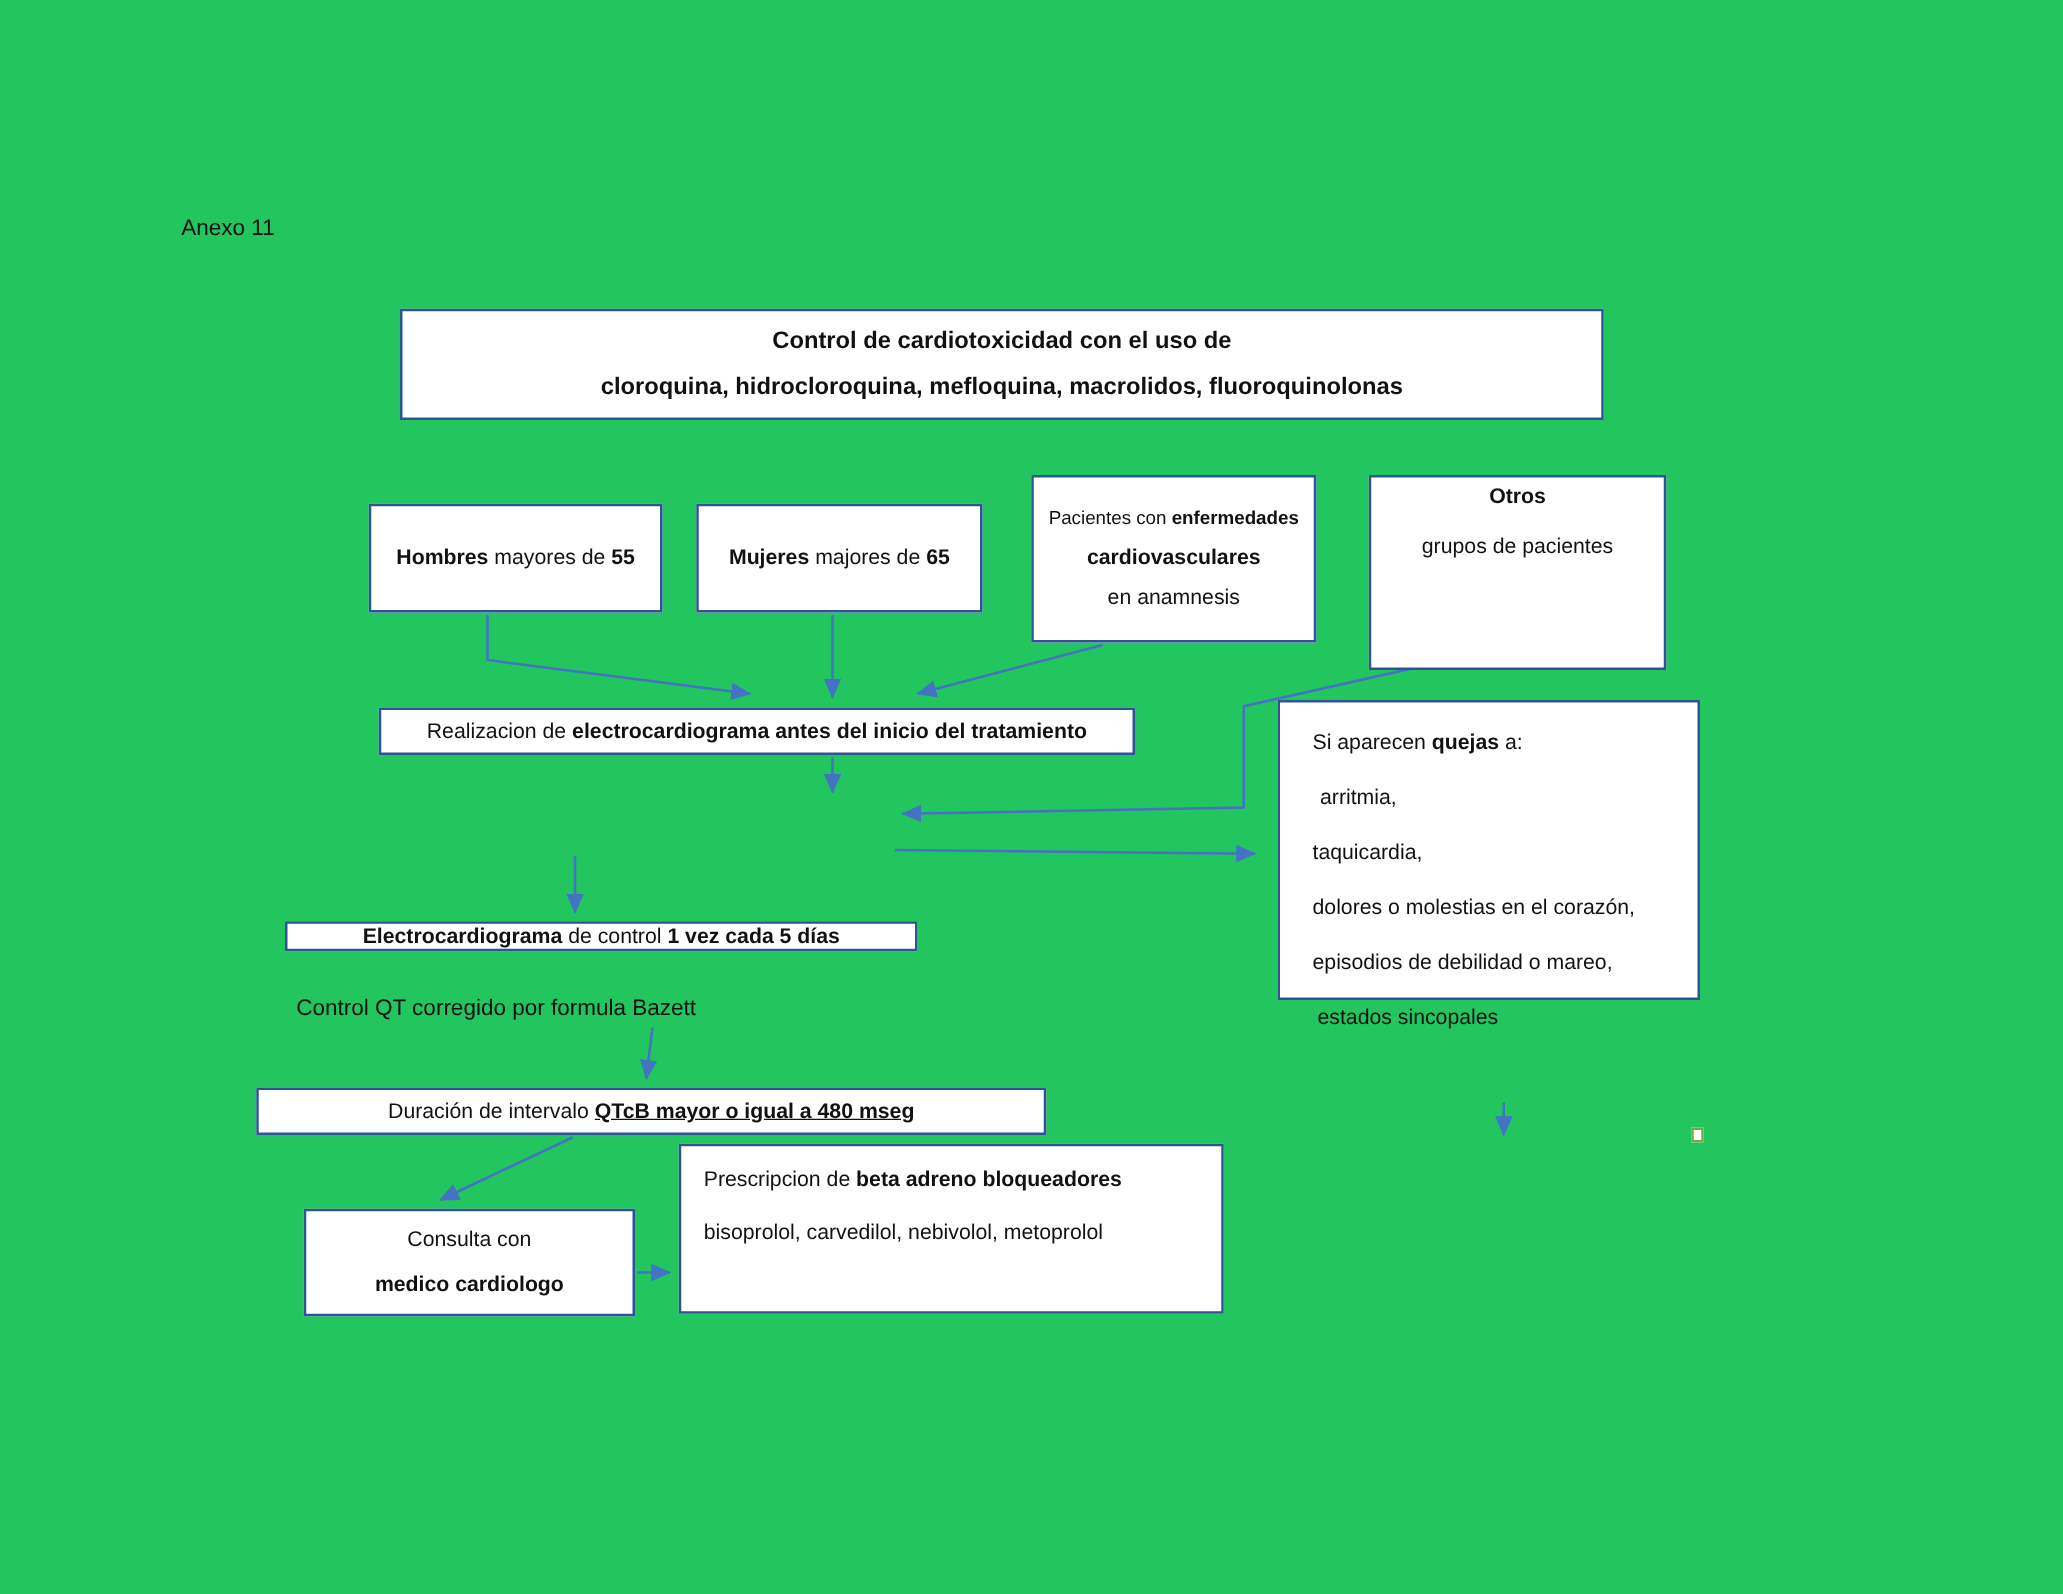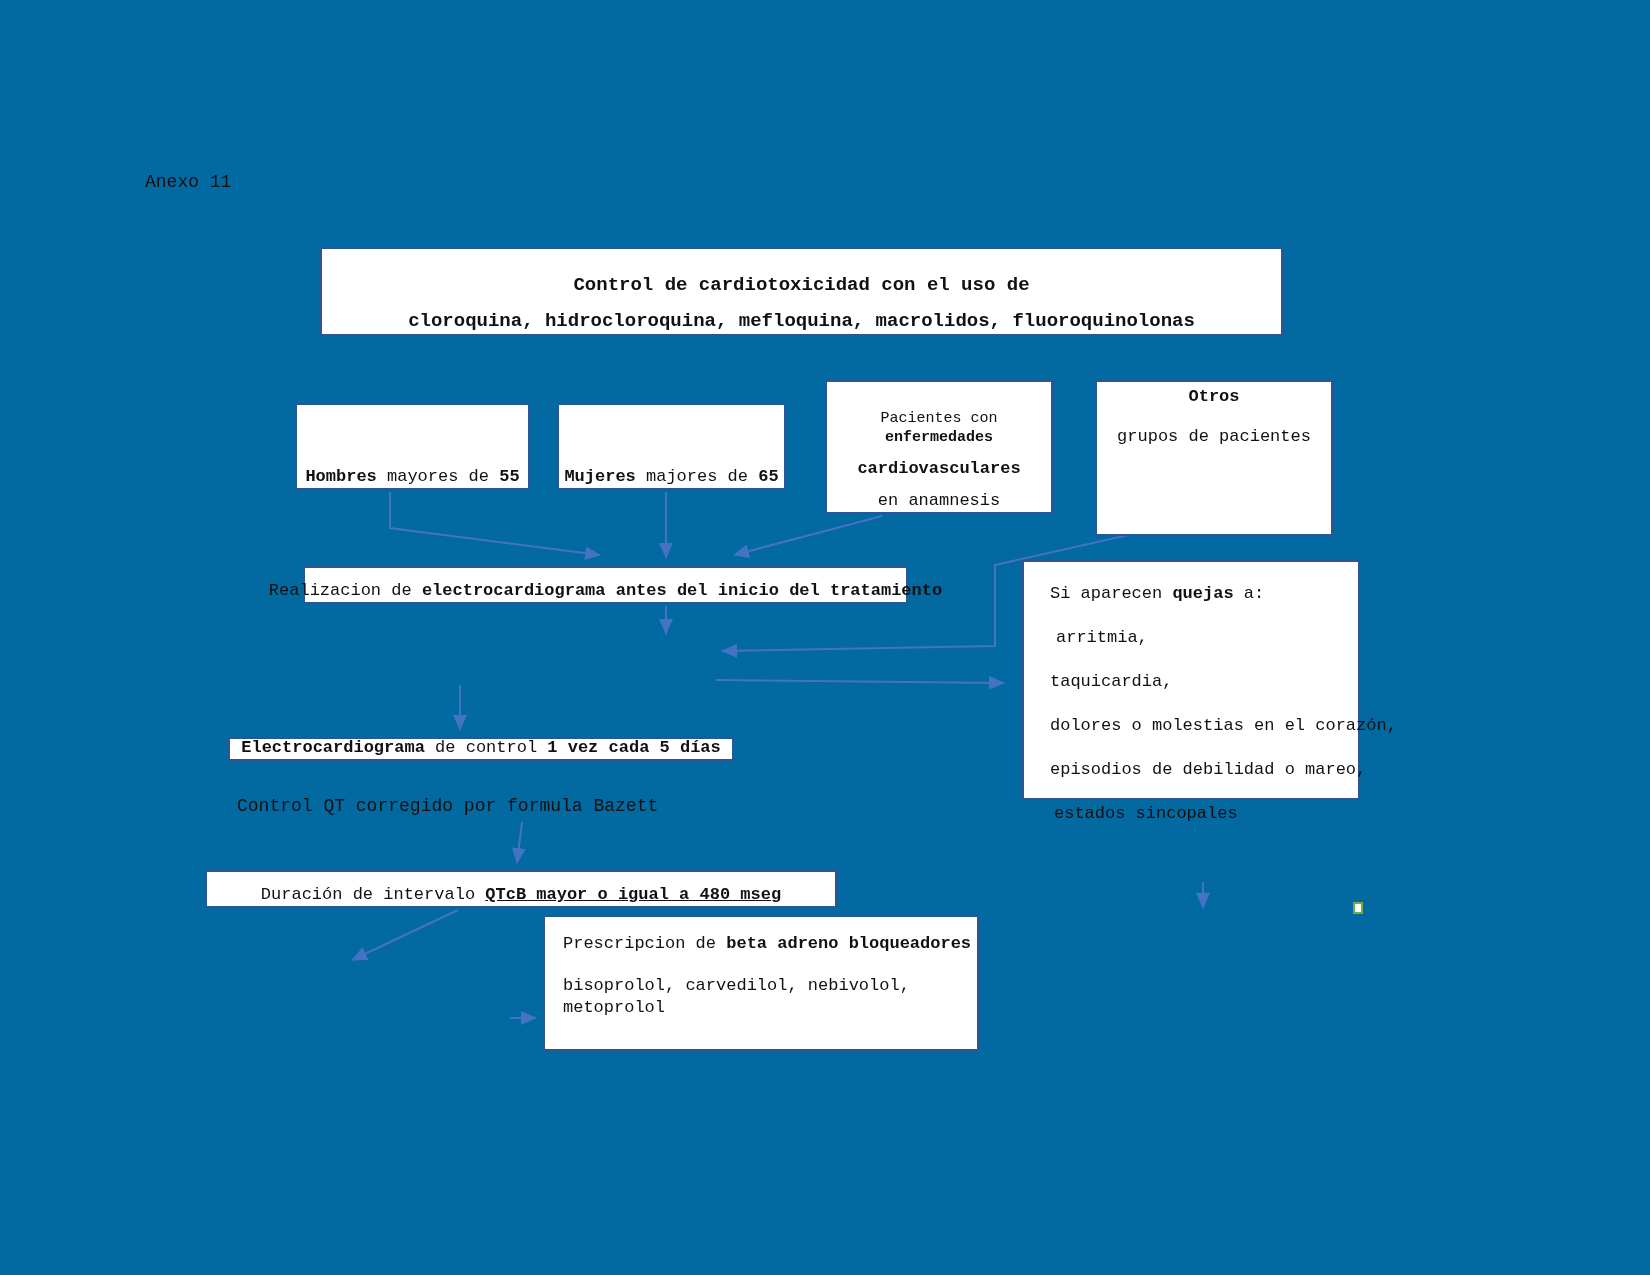--- a/index.html
+++ b/index.html
@@ -1,25 +1,25 @@
 <!DOCTYPE html>
 <html><head>
 <meta charset="utf-8">
 <style>
   html,body{margin:0;padding:0;background:#ffffff;}
   .page{
-    position:relative;width:1650px;height:1275px;background:#0369a1;
-    font-family:Liberation Mono, monospace;color:#111;overflow:hidden;
+    position:relative;width:1650px;height:1275px;background:#22c55e;
+    font-family:Liberation Sans, sans-serif;color:#111;overflow:hidden;
   }
   .anexo{position:absolute;left:145px;top:172px;font-size:18px;}
   .box{
     position:absolute;border:2px solid #2F5496;background:#fff;
     box-sizing:border-box;font-size:17px;line-height:1.3;
   }
-  .center{display:flex;flex-direction:column;align-items:center;justify-content:flex-end;text-align:center;}
+  .center{display:flex;flex-direction:column;align-items:center;justify-content:center;text-align:center;}
   .b{font-weight:bold;}
   .u{text-decoration:underline;}
   .arrows{position:absolute;left:0;top:0;pointer-events:none;}
   .plaintext{position:absolute;font-size:18px;}
   .quejas-line{line-height:44px;white-space:nowrap;}
   .greensq{position:absolute;left:1353px;top:902px;width:10px;height:12px;border:2px solid #70AD47;box-sizing:border-box;background:#fff;}
 </style>
 </head>
 <body>
 
@@ -87,20 +87,24 @@
   <div class="box center" style="left:228px;top:737px;width:506px;height:24px;">
     <div style="white-space:nowrap;"><span class="b">Electrocardiograma</span><span> de control </span><span class="b">1 vez cada 5 días</span></div>
   </div>
 
   <div class="plaintext" style="left:237px;top:796px;">Control QT corregido por formula Bazett</div>
 
   <div class="box center" style="left:205px;top:870px;width:632px;height:38px;">
     <div style="white-space:nowrap;"><span>Duración de intervalo </span><span class="b u">QTcB mayor o igual a 480 mseg</span></div>
   </div>
 
+  <div class="box center" style="left:243px;top:967px;width:265px;height:86px;">
+    <div>Consulta con</div>
+    <div class="b" style="margin-top:14px;">medico cardiologo</div>
+  </div>
 
   <div class="box" style="left:543px;top:915px;width:436px;height:136px;padding:16px 10px 10px 18px;">
     <div style="white-space:nowrap;"><span>Prescripcion de </span><span class="b">beta adreno bloqueadores</span></div>
     <div style="margin-top:20px;">bisoprolol, carvedilol, nebivolol, metoprolol</div>
   </div>
 
 
   <div class="greensq"></div>
 
 </div>

